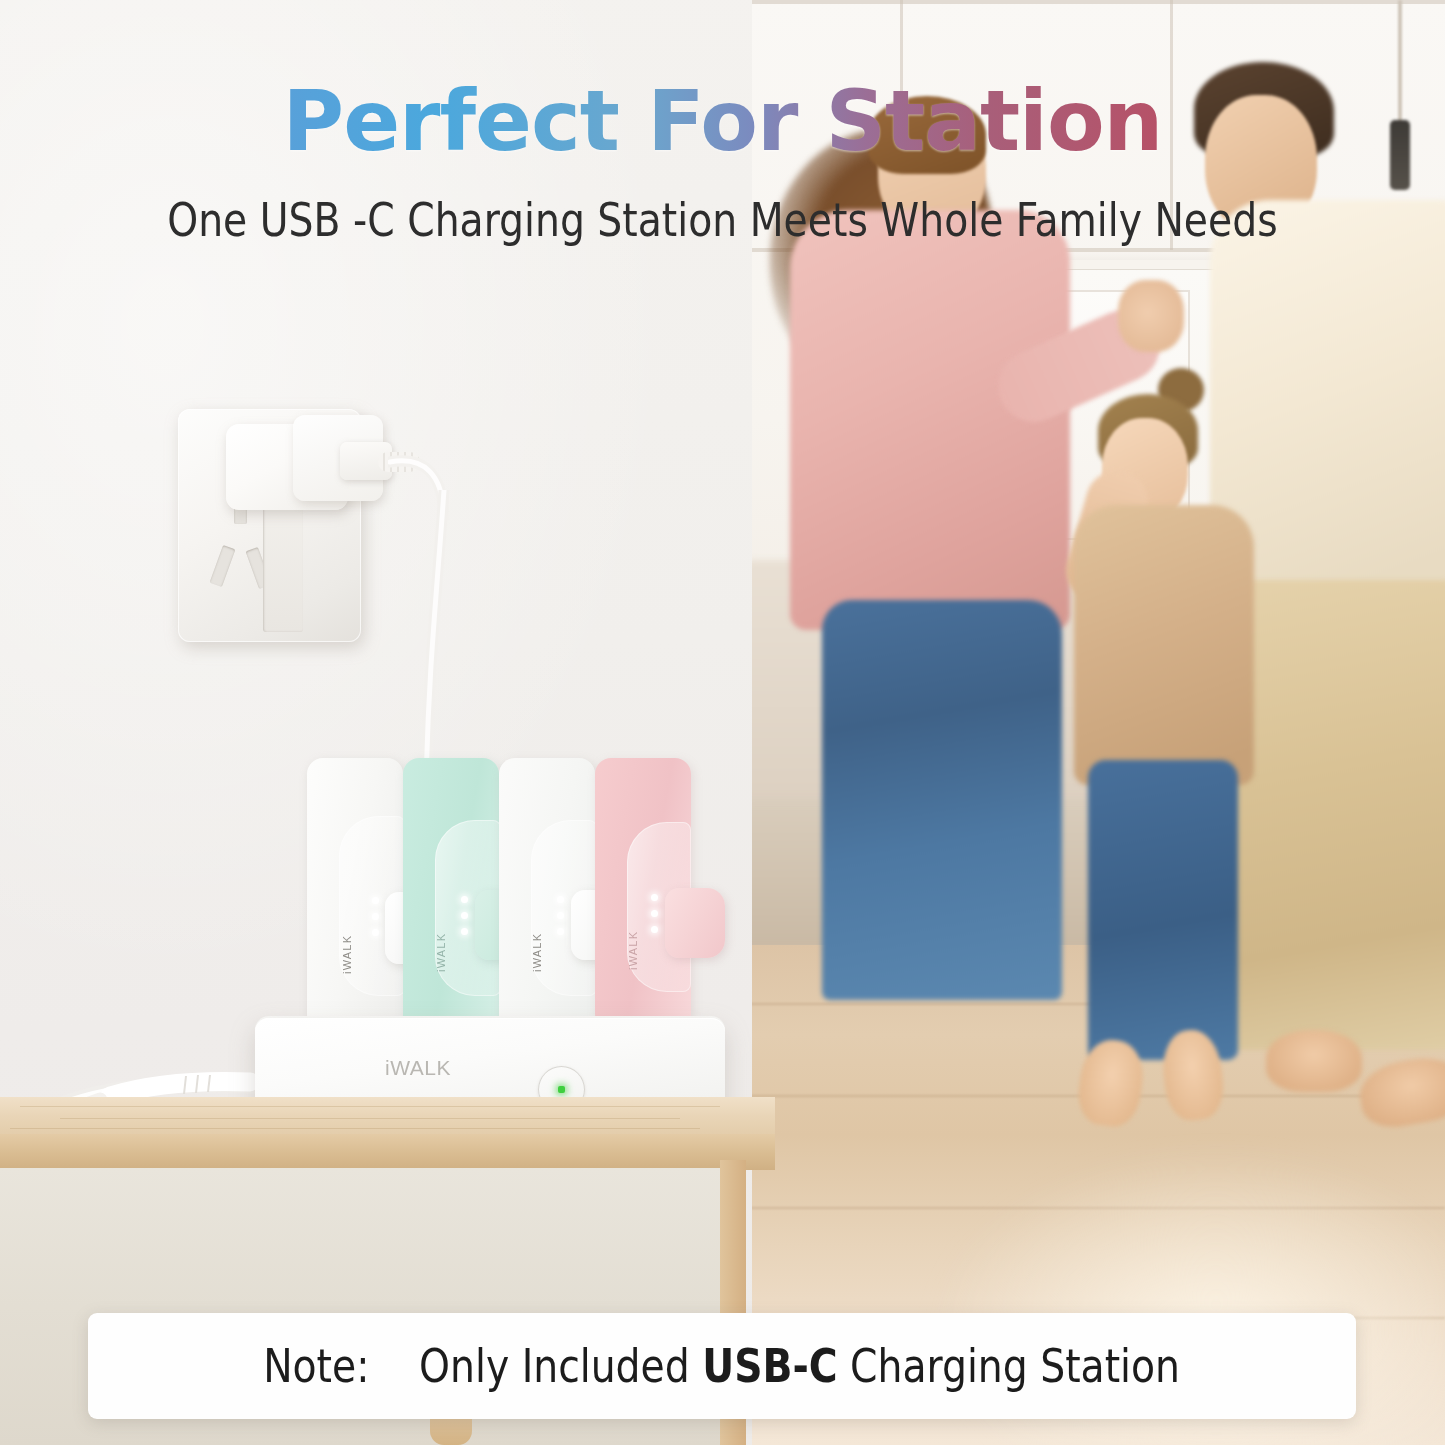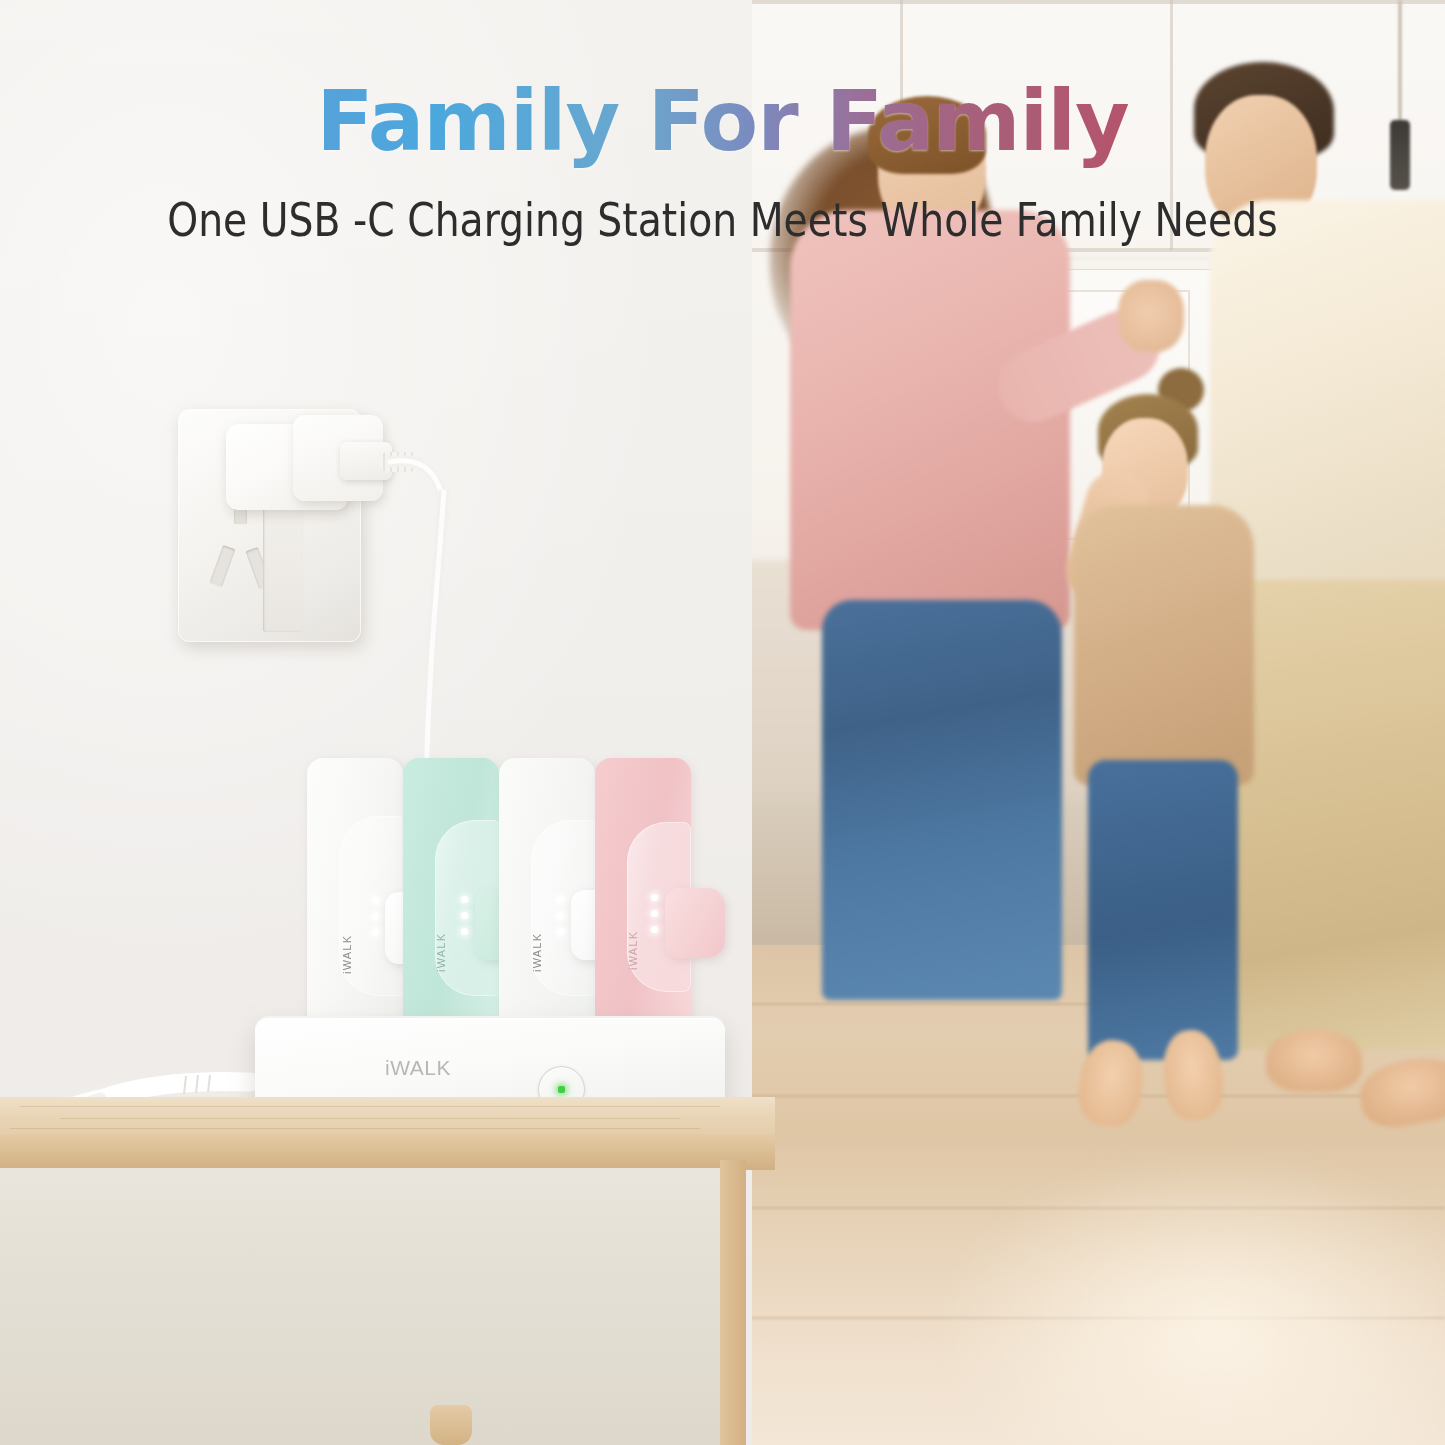--- a/index.html
+++ b/index.html
@@ -470,17 +470,26 @@
     <div class="table-top"></div>
     <div class="table-grain" style="left:20px;top:1106px;width:700px;"></div>
     <div class="table-grain" style="left:60px;top:1118px;width:620px;"></div>
     <div class="table-grain" style="left:10px;top:1128px;width:690px;"></div>
     <div class="table-edge"></div>
     <div class="cabinet"></div>
     <div class="cab-frameR"></div>
     <div class="cab-leg"></div>
   </div>
 
-  <div class="headline">Family For Family</div>
+  <div class="headline">Perfect For Station</div>
   <div class="subline">One USB -C Charging Station Meets Whole Family Needs</div>
 
+  <div class="note-band">
+    <div class="note-text">
+      <span>Note:</span>
+      <span class="gap"></span>
+      <span>Only Included</span>
+       <b>USB-C</b> 
+      <span>Charging Station</span>
+    </div>
+  </div>
 
 </div>
 
 </body></html>

